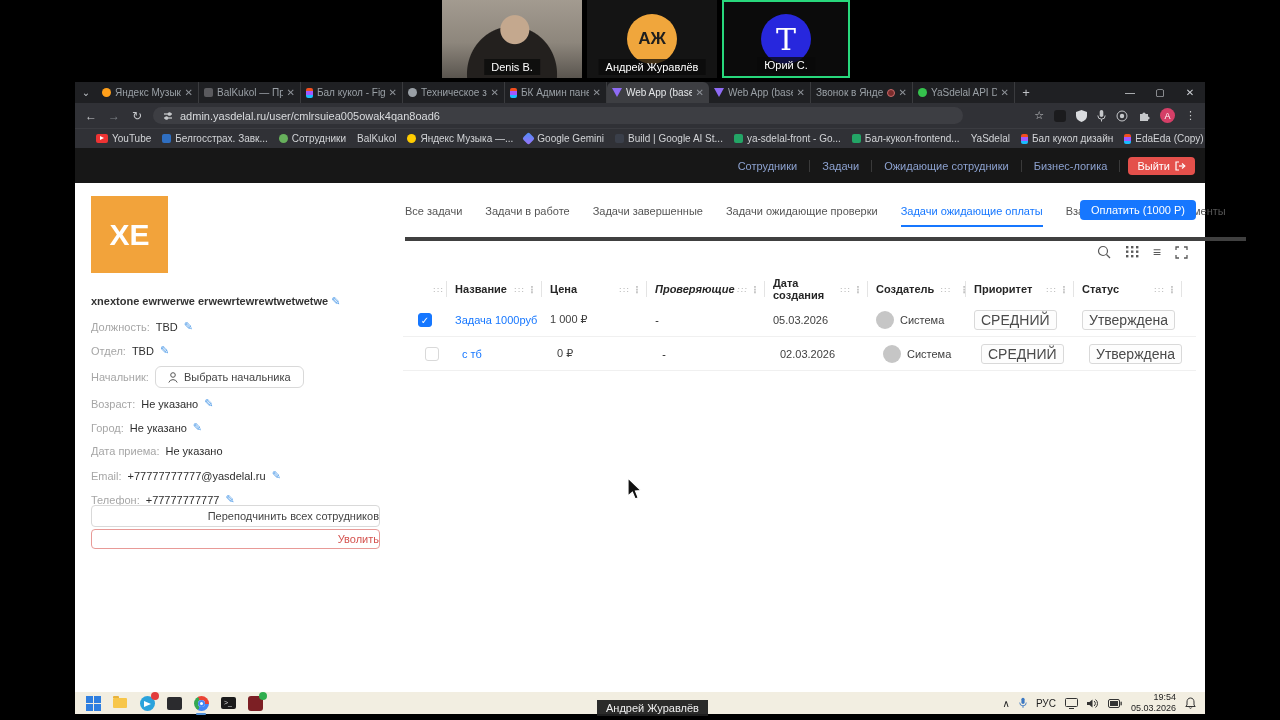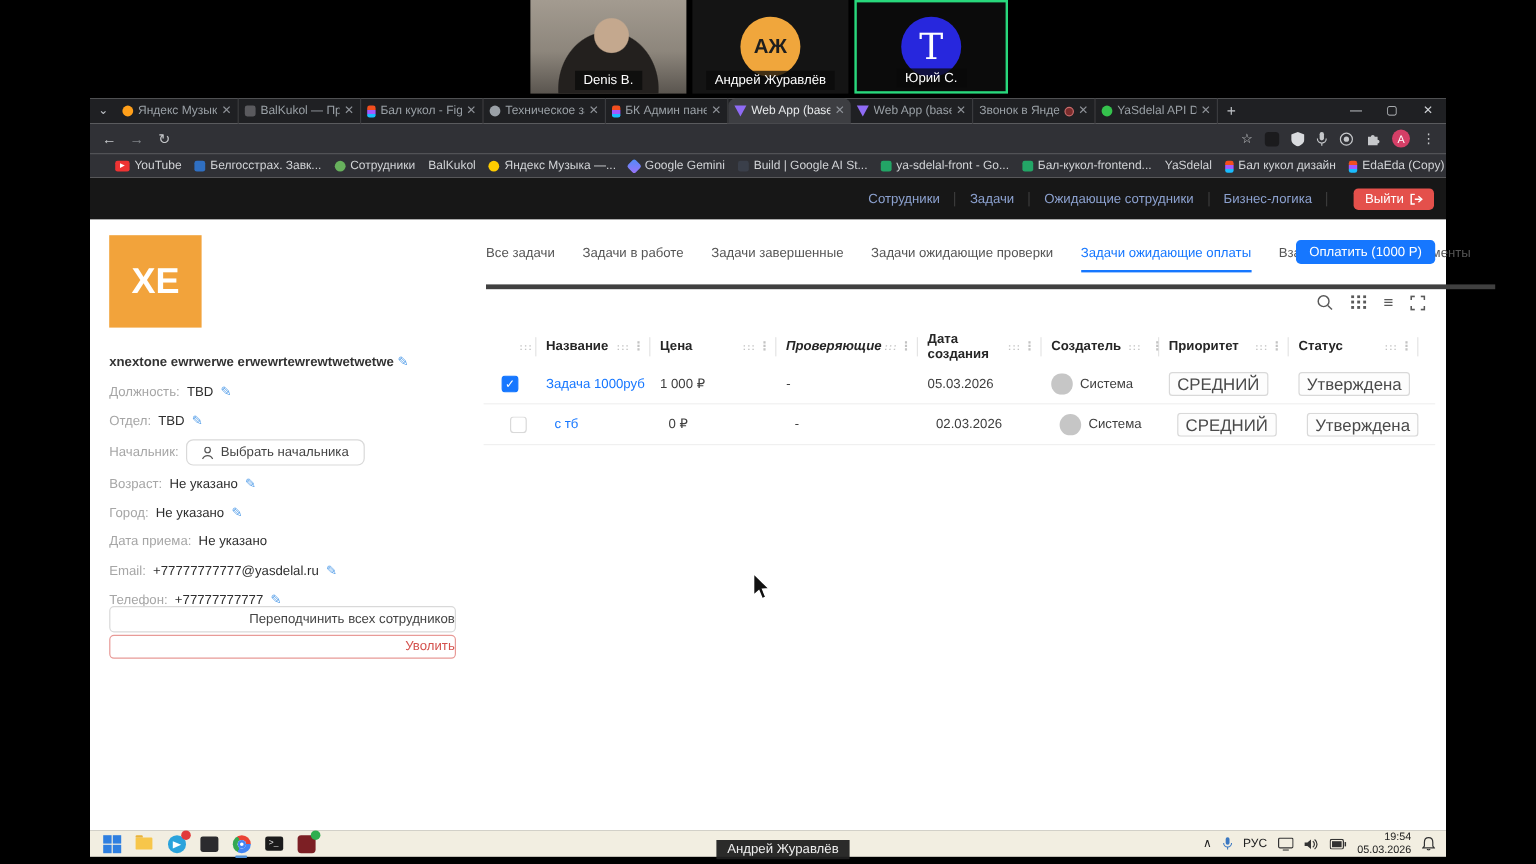--- a/index.html
+++ b/index.html
@@ -3,21 +3,21 @@
 <meta charset="utf-8">
 <style>
   * { margin:0; padding:0; box-sizing:border-box; }
   html,body { width:1280px; height:720px; overflow:hidden; background:#000;
     font-family:"Liberation Sans","DejaVu Sans",sans-serif; }
 
   
   .call-strip { position:absolute; left:0; top:0; width:1280px; height:78px; background:#000; }
   .tiles { position:absolute; left:442px; top:0; height:78px; display:flex; gap:5px; }
   .tile { position:relative; height:78px; background:#141414; display:flex; align-items:center; justify-content:center; }
-  .tile-video { width:130px; background:
+  .tile-video { width:140px; background:
       radial-gradient(circle at 52% 38%, #c4a88e 0 14px, transparent 15px),
       radial-gradient(ellipse at 50% 95%, #23201e 0 45%, transparent 46%),
       linear-gradient(180deg,#a39b90 0%, #8d867c 55%, #5a554f 100%); }
   .tile-av { width:130px; }
   .tile-active { width:128px; border:2px solid #28d87c; background:#0b0b0b; }
   .pname-badge { position:absolute; bottom:3px; left:50%; transform:translateX(-50%);
      background:rgba(10,10,10,.75); color:#fff; font-size:11px; line-height:14px;
      padding:1px 7px; white-space:nowrap; }
   .circle-av { width:50px; height:50px; border-radius:50%; display:flex; align-items:center; justify-content:center; }
   .av-orange { background:#f0a63c; color:#1e1e1e; font-weight:bold; font-size:17px; }
@@ -55,21 +55,21 @@
   .bmi-round { border-radius:50%; }
   .bm-grid { width:10px; height:10px; background-image:radial-gradient(#cfd1d4 1px, transparent 1.3px); background-size:4px 4px; background-position:0 0; }
   .yt { width:12px; height:9px; background:#e33; border-radius:2px; position:relative; }
   .yt::after { content:""; position:absolute; left:4px; top:2px; border-left:4px solid #fff; border-top:2.5px solid transparent; border-bottom:2.5px solid transparent; }
   .gem { width:9px; height:9px; background:linear-gradient(135deg,#4e8df6,#9b72f9); transform:rotate(45deg); border-radius:2px; }
 
   
   .appheader { height:35px; background:#171717; display:flex; align-items:center; justify-content:flex-end; padding-right:10px; font-size:11px; color:#8ca1cf; }
   .nav-item { padding:0 12px; border-right:1px solid #3a3a3a; }
   .nav-item:last-of-type { border-right:none; }
-  .logout { background:#e4504b; color:#fff; border-radius:4px; padding:3px 9px; margin-left:22px; display:flex; align-items:center; gap:5px; font-size:11px; }
+  .logout { background:#e4504b; color:#fff; border-radius:4px; padding:3px 9px; margin-left:8px; display:flex; align-items:center; gap:5px; font-size:11px; }
 
   .page { position:relative; flex:1; background:#fff; }
 
   
   .pp { position:absolute; left:16px; top:0; width:290px; }
   .xe { position:absolute; left:0; top:13px; width:77px; height:77px; background:#f2a33b; color:#fff; font-size:30px; font-weight:bold; display:flex; align-items:center; justify-content:center; }
   .pname { position:absolute; left:0; top:112px; width:290px; font-size:11px; font-weight:bold; color:#333; }
   .frow { position:absolute; left:0; font-size:11px; display:flex; align-items:center; gap:6px; white-space:nowrap; }
   .flabel { color:#a6a6a6; }
   .fval { color:#2e2e2e; }
@@ -207,20 +207,31 @@
       <span class="wc">—</span>
       <span class="wc">▢</span>
       <span class="wc">✕</span>
     </div>
   </div>
 
   <div class="toolbar">
     <span class="navbtn">←</span>
     <span class="navbtn dim">→</span>
     <span class="navbtn">↻</span>
+    <div class="urlpill">
+      <svg width="10" height="10" viewBox="0 0 10 10">
+          <g stroke="#c6c8cb" stroke-width="1.3" fill="none">
+            <line x1="1" y1="3" x2="9" y2="3"></line>
+            <line x1="1" y1="7" x2="9" y2="7"></line>
+            <circle cx="6.5" cy="3" r="1.2" fill="#c6c8cb"></circle>
+            <circle cx="3.5" cy="7" r="1.2" fill="#c6c8cb"></circle>
+          </g>
+        </svg>
+      <span class="url-text">admin.yasdelal.ru/user/cmlrsuiea005owak4qan8oad6</span>
+    </div>
     <div class="toolicons">
       <span>☆</span>
       <span class="ext-sq"></span>
       <svg width="11" height="12" viewBox="0 0 11 12">
           <path d="M5.5 0 L11 2 V6 C11 9 8.5 11 5.5 12 C2.5 11 0 9 0 6 V2 Z" fill="#d9dbde"></path>
         </svg>
       <svg width="9" height="12" viewBox="0 0 9 12">
           <rect x="2.7" y="0" width="3.6" height="7" rx="1.8" fill="#c6c8cb"></rect>
           <path d="M0.8 5.5 A3.7 3.7 0 0 0 8.2 5.5" stroke="#c6c8cb" fill="none"></path>
           <line x1="4.5" y1="9.3" x2="4.5" y2="11.5" stroke="#c6c8cb"></line>

